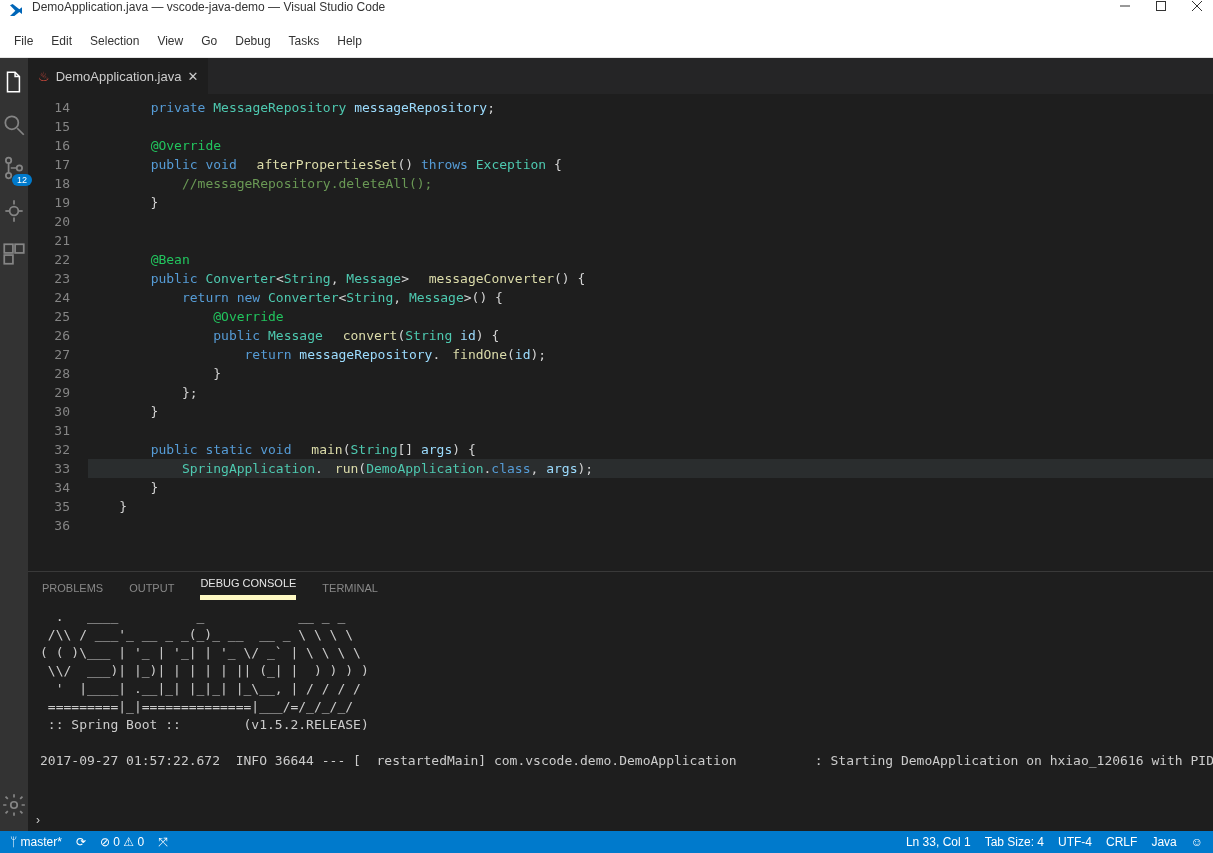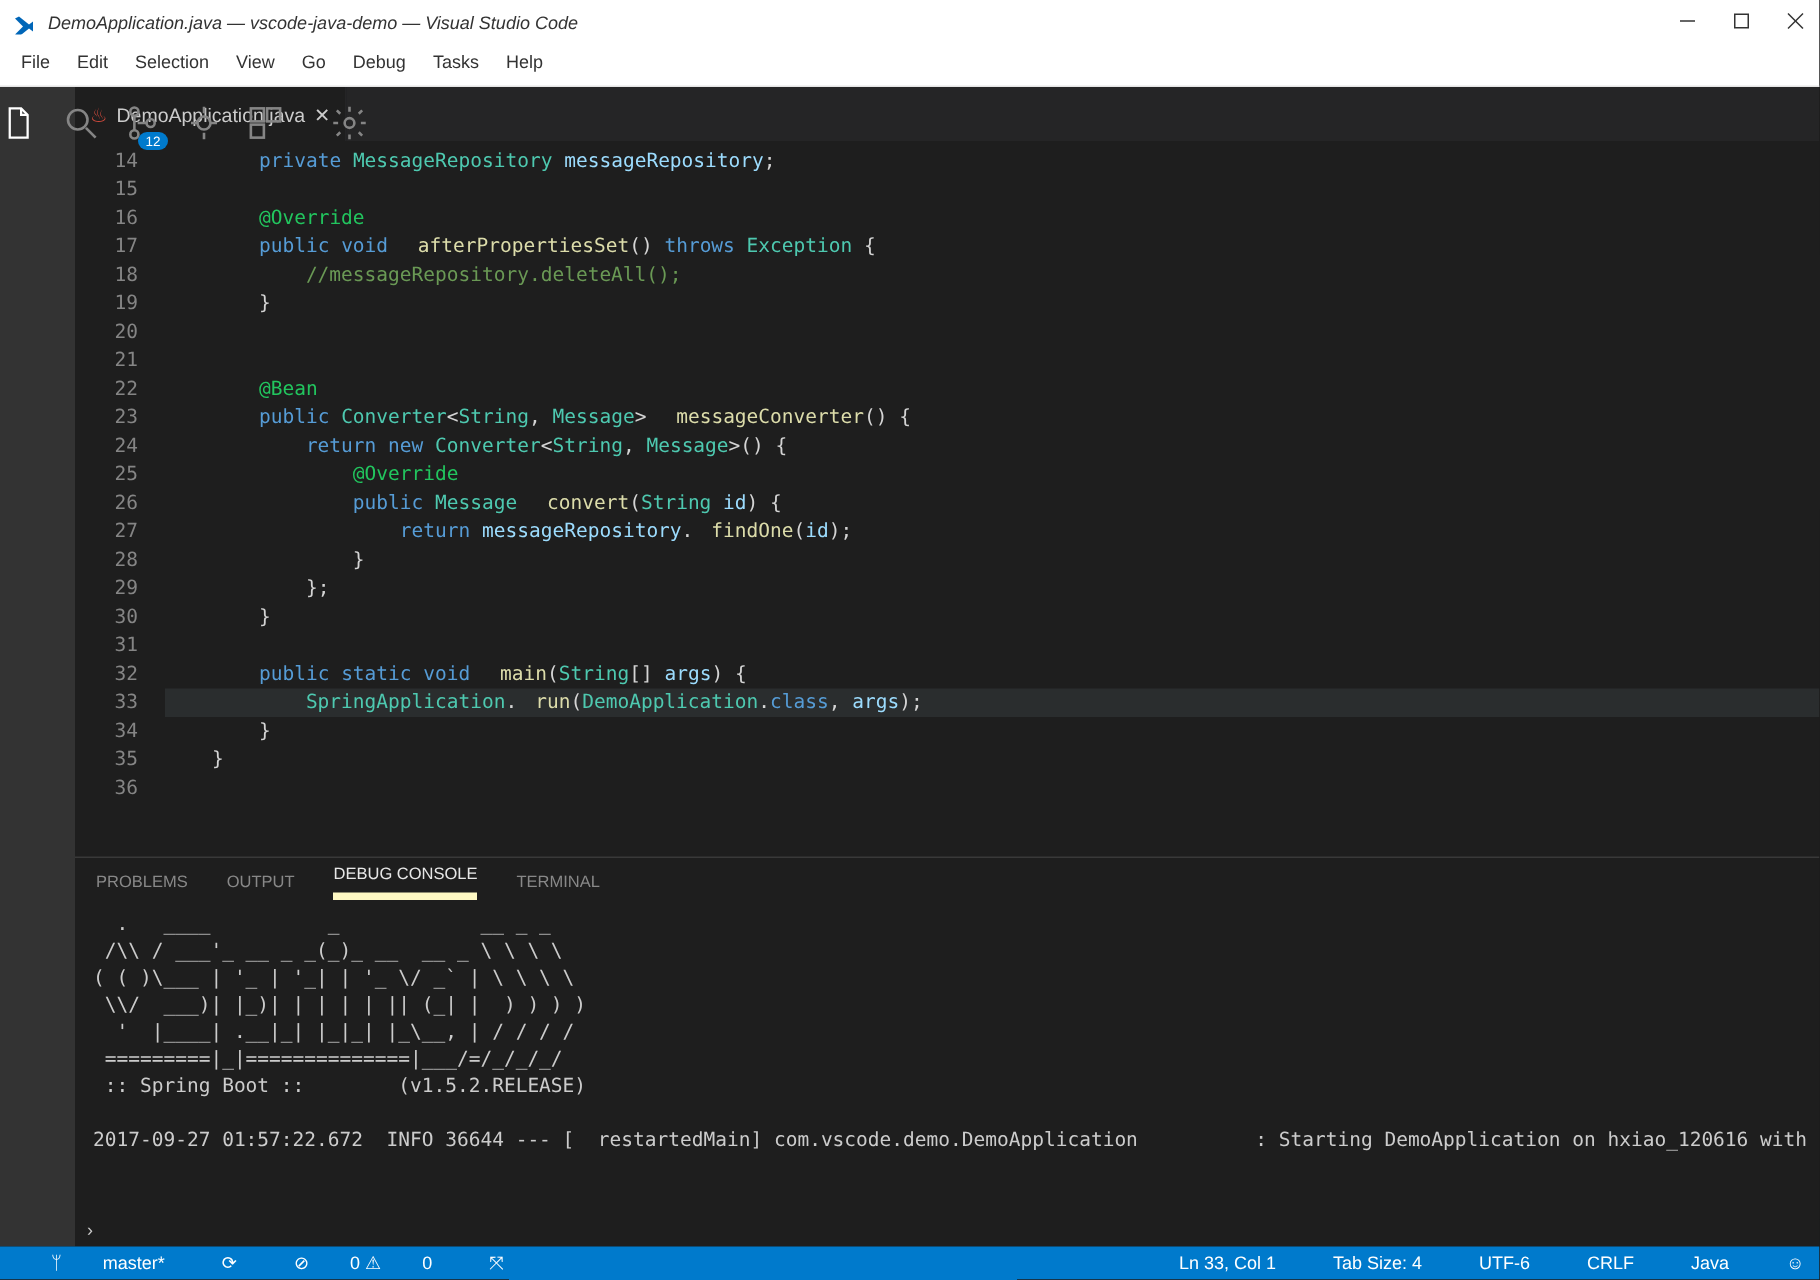--- a/index.html
+++ b/index.html
@@ -13,23 +13,21 @@
   overflow: hidden;
   display: flex;
   flex-direction: column;
 }
 
 .titlebar {
   height: 30px;
   background: #ffffff;
   color: #333;
   display: flex;
-  align-items: center;
   padding: 0 8px;
-  font-style: italic;
 }
 .titlebar .app-icon { width: 16px; height: 16px; margin-right: 8px; color: #0066b8; }
 .titlebar .title { flex: 1; font-size: 12px; }
 .titlebar .win-controls { display: flex; gap: 22px; color: #333; }
 .titlebar .win-controls span { width: 14px; height: 14px; cursor: pointer; }
 
 
 .menubar {
   height: 28px;
   background: #ffffff;
@@ -50,22 +48,22 @@
 .main {
   flex: 1;
   display: flex;
   overflow: hidden;
 }
 
 .activity-bar {
   width: 50px;
   background: #333333;
   display: flex;
-  flex-direction: row;
-  align-items: flex-start;
+  flex-direction: column;
+  align-items: flex-end;
   padding-top: 10px;
   gap: 15px;
 }
 .activity-bar .activity-icon {
   width: 28px;
   height: 28px;
   color: #858585;
   cursor: pointer;
   display: flex;
   align-items: center;
@@ -201,21 +199,21 @@
   height: 22px;
   background: #007acc;
   color: #fff;
   display: flex;
   align-items: center;
   font-size: 12px;
   padding: 0 10px;
   gap: 14px;
 }
 .statusbar .spacer { flex: 1; }
-.statusbar span { cursor: pointer; margin-left: 24px; }
+.statusbar span { cursor: pointer; }
 
 svg { display: block; }
 </style>
 </head>
 <body>
 
 <div class="titlebar">
   <span class="app-icon">
     <svg viewBox="0 0 24 24" width="16" height="16" fill="#0066b8">
         <path d="M3 8l4-2 10 8 4-3v10l-4-3-10 8-4-2 8-8z"></path>
@@ -368,17 +366,17 @@
 </div>
 
 <div class="statusbar">
   <span>ᛘ <span>master*</span></span>
   <span>⟳</span>
   <span>⊘ <span>0</span> ⚠ <span>0</span></span>
   <span>⤧</span>
   <span class="spacer"></span>
   <span>Ln 33, Col 1</span>
   <span>Tab Size: 4</span>
-  <span>UTF-6</span>
+  <span>UTF-4</span>
   <span>CRLF</span>
   <span>Java</span>
   <span>☺</span>
 </div>
 
 </body></html>

